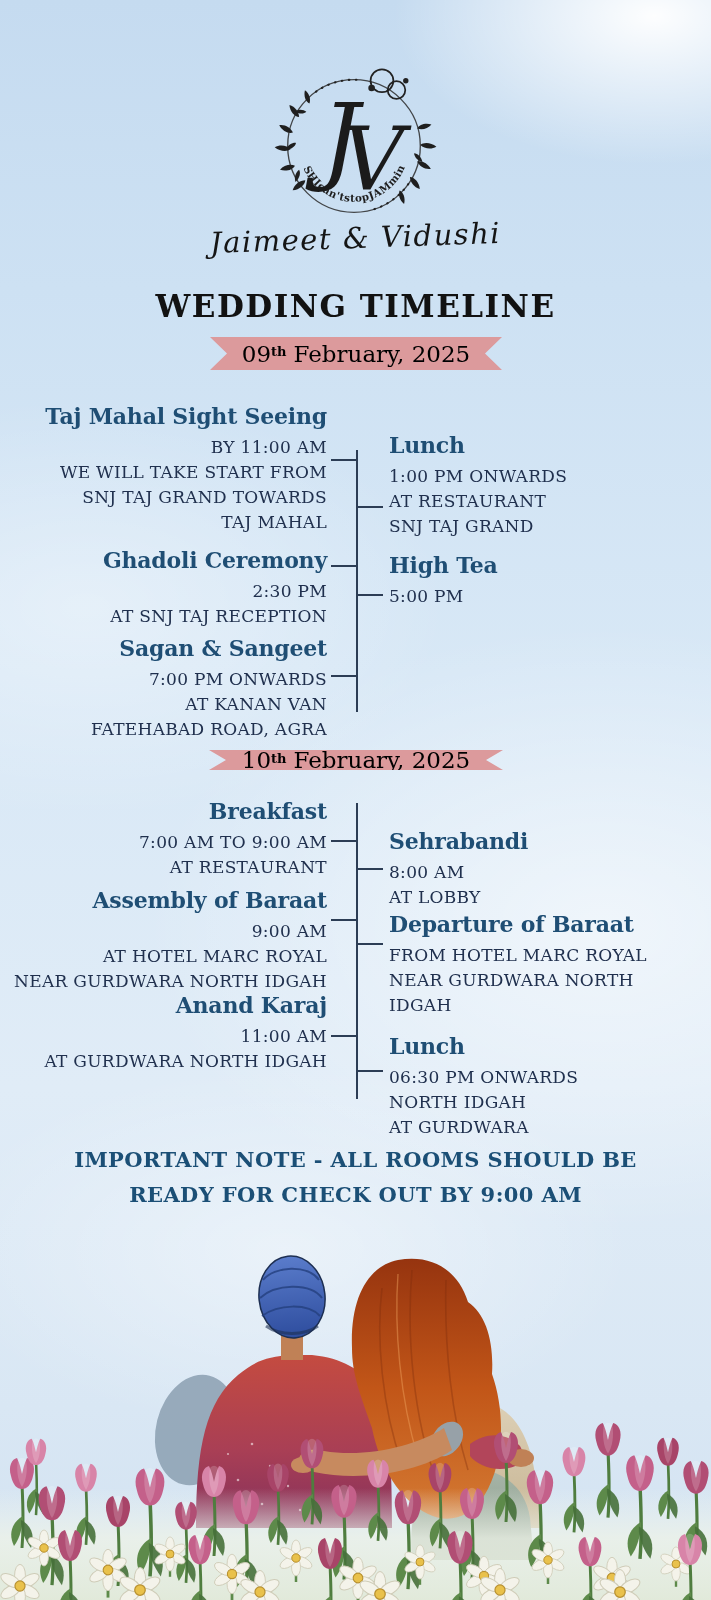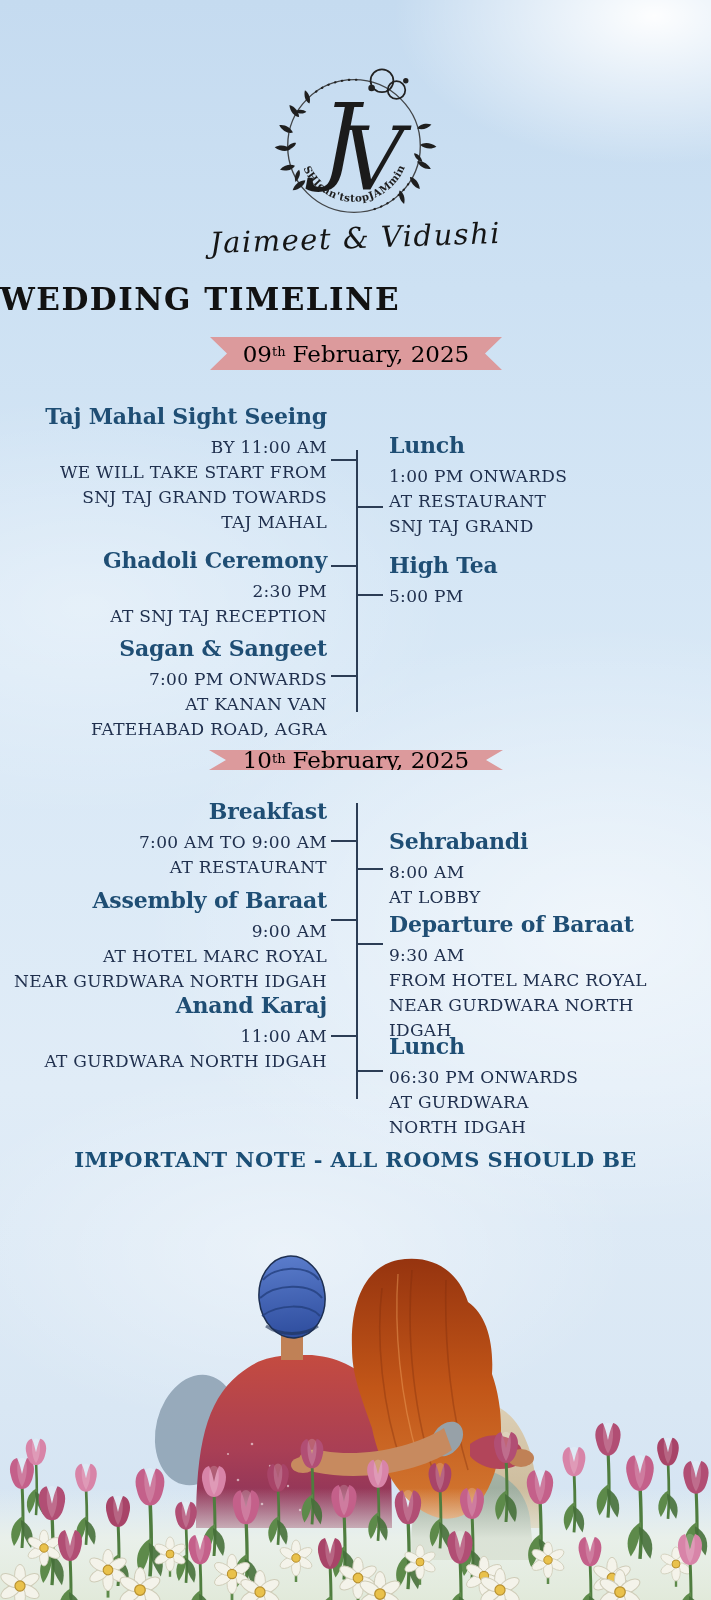--- a/index.html
+++ b/index.html
@@ -12,31 +12,31 @@
       radial-gradient(ellipse 640px 420px at 85% 58%, rgba(255,255,255,.55), rgba(255,255,255,0) 72%),
       radial-gradient(ellipse 500px 260px at 40% 78%, rgba(255,255,255,.40), rgba(255,255,255,0) 70%),
       linear-gradient(180deg,#c5dbf0 0%,#cde1f3 18%,#d8e8f6 42%,#e0ecf7 68%,#d9e7f4 88%,#d2e2f1 100%);
   }
   .logo{position:absolute;left:268px;top:60px;width:172px;height:172px;}
   .names{
     position:absolute;left:0;top:221px;width:711px;text-align:center;
     font-style:italic;font-size:29px;letter-spacing:1.5px;color:#151515;transform:rotate(-2deg);
   }
   .main-title{
-    position:absolute;left:0;top:281px;width:711px;margin:0;
+    position:absolute;left:0;top:288px;width:711px;margin:0;text-align:center;
     font-size:31px;font-weight:700;letter-spacing:1.5px;color:#121212;
   }
   .banner{
     position:absolute;display:flex;align-items:center;justify-content:center;
     background:#dc9a9c;color:#000000;font-size:23px;
     clip-path:polygon(0 0,100% 0,calc(100% - 17px) 50%,100% 100%,0 100%,17px 50%);
   }
   .banner1{top:337px;left:210px;width:292px;height:33px;}
   .banner2{top:750px;left:209px;width:294px;height:20px;}
-  .banner sup{font-size:13px;position:relative;top:-2px;}
+  .banner sup{font-size:13px;position:relative;top:-2px;font-weight:bold;}
   .date-rest{margin-left:7px;}
   .timeline{position:absolute;left:0;width:711px;}
   .day1{top:395px;height:345px;}
   .day2{top:790px;height:360px;text-decoration:underline;}
   .vline{position:absolute;left:356px;width:2px;background:#2c3d55;}
   .day1 .vline{top:55px;height:262px;}
   .day2 .vline{top:13px;height:296px;}
   .tick{position:absolute;height:2px;background:#2c3d55;}
   .tick.left{left:331px;width:26px;}
   .tick.right{left:357px;width:26px;}
@@ -179,40 +179,40 @@
           <div class="ev-line">AT LOBBY</div>
         </div>
         <div class="event left ev-1-2">
           <div class="ev-title">Assembly of Baraat</div>
           <div class="ev-line">9:00 AM</div>
           <div class="ev-line">AT HOTEL MARC ROYAL</div>
           <div class="ev-line">NEAR GURDWARA NORTH IDGAH</div>
         </div>
         <div class="event right ev-1-3">
           <div class="ev-title">Departure of Baraat</div>
-          <div class="ev-line">9:30 AM</div>
           <div class="ev-line">FROM HOTEL MARC ROYAL</div>
           <div class="ev-line">NEAR GURDWARA NORTH IDGAH</div>
         </div>
         <div class="event left ev-1-4">
           <div class="ev-title">Anand Karaj</div>
           <div class="ev-line">11:00 AM</div>
           <div class="ev-line">AT GURDWARA NORTH IDGAH</div>
         </div>
         <div class="event right ev-1-5">
           <div class="ev-title">Lunch</div>
           <div class="ev-line">06:30 PM ONWARDS</div>
+          <div class="ev-line">NORTH IDGAH</div>
           <div class="ev-line">AT GURDWARA</div>
-          <div class="ev-line">NORTH IDGAH</div>
         </div>
       </div>
   </section>
 
   <div class="note">
     <div>IMPORTANT NOTE - ALL ROOMS SHOULD BE</div>
+    <div>READY FOR CHECK OUT BY 9:00 AM</div>
   </div>
 
   <svg class="illustration" viewBox="0 0 711 382">
     <defs>
       <linearGradient id="turbanGrad" x1="0" y1="0" x2="0" y2="1">
         <stop offset="0" stop-color="#5a7ccb"></stop>
           <stop offset="1" stop-color="#2e4d9e"></stop>
       </linearGradient>
       <linearGradient id="sweaterGrad" x1="0" y1="0" x2="0" y2="1">
         <stop offset="0" stop-color="#c44b40"></stop>

